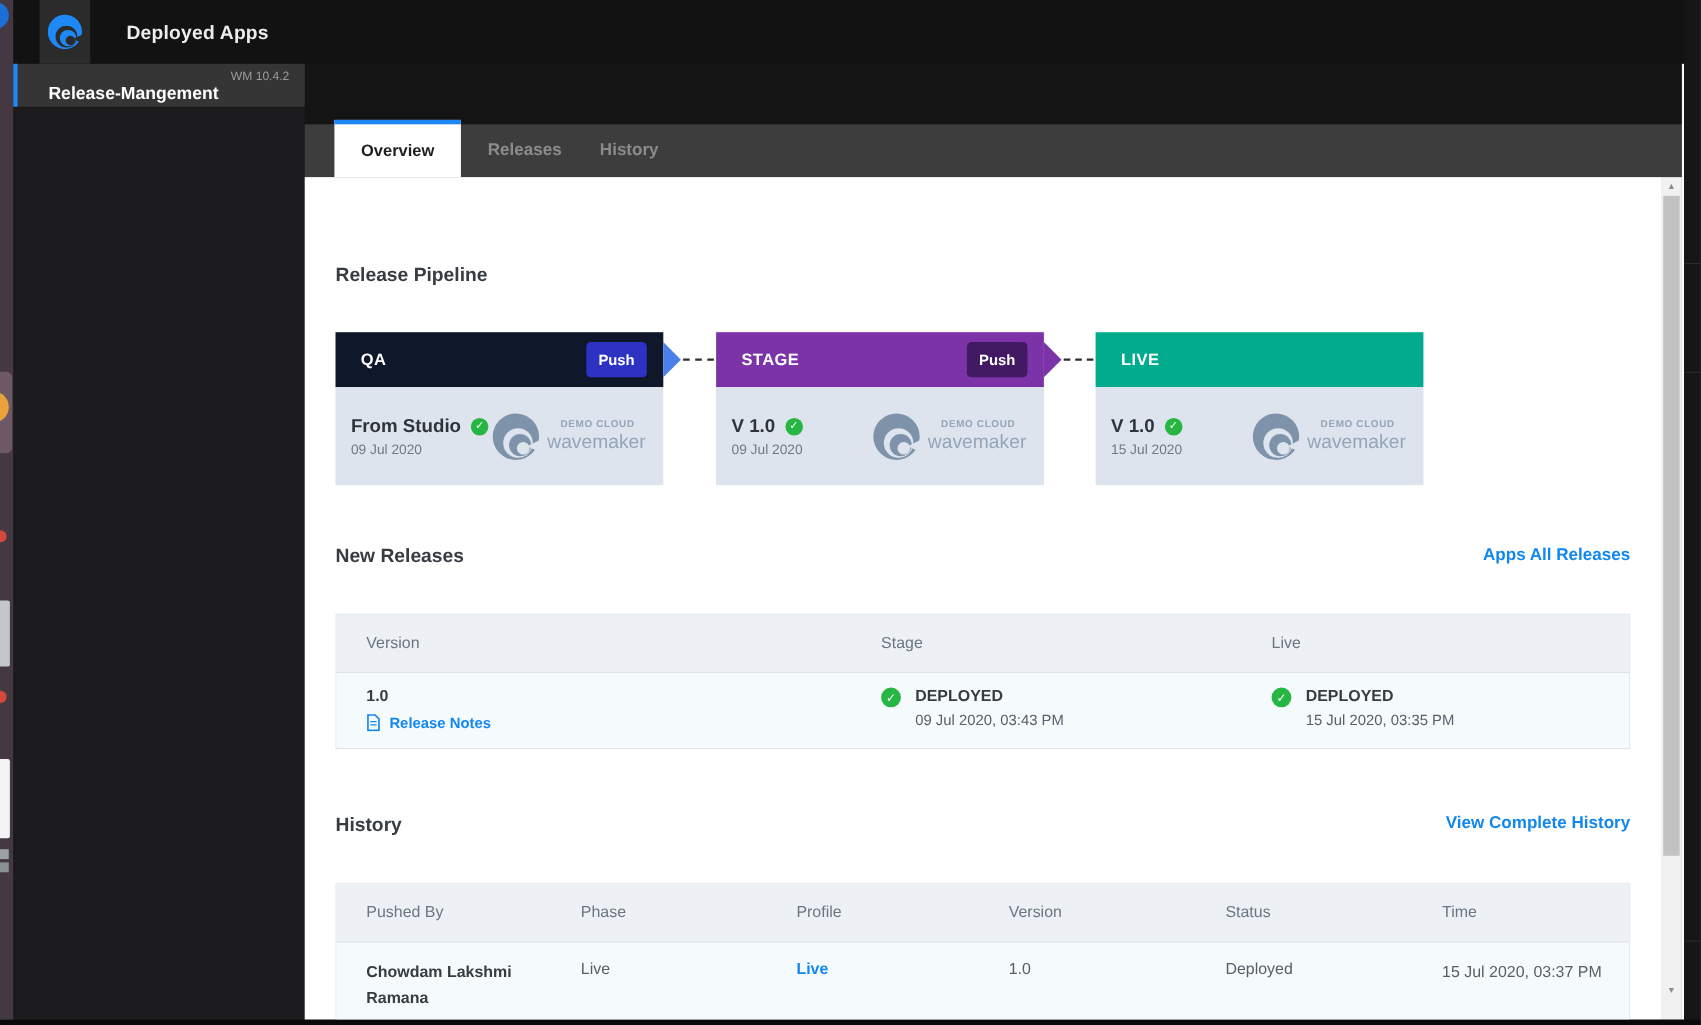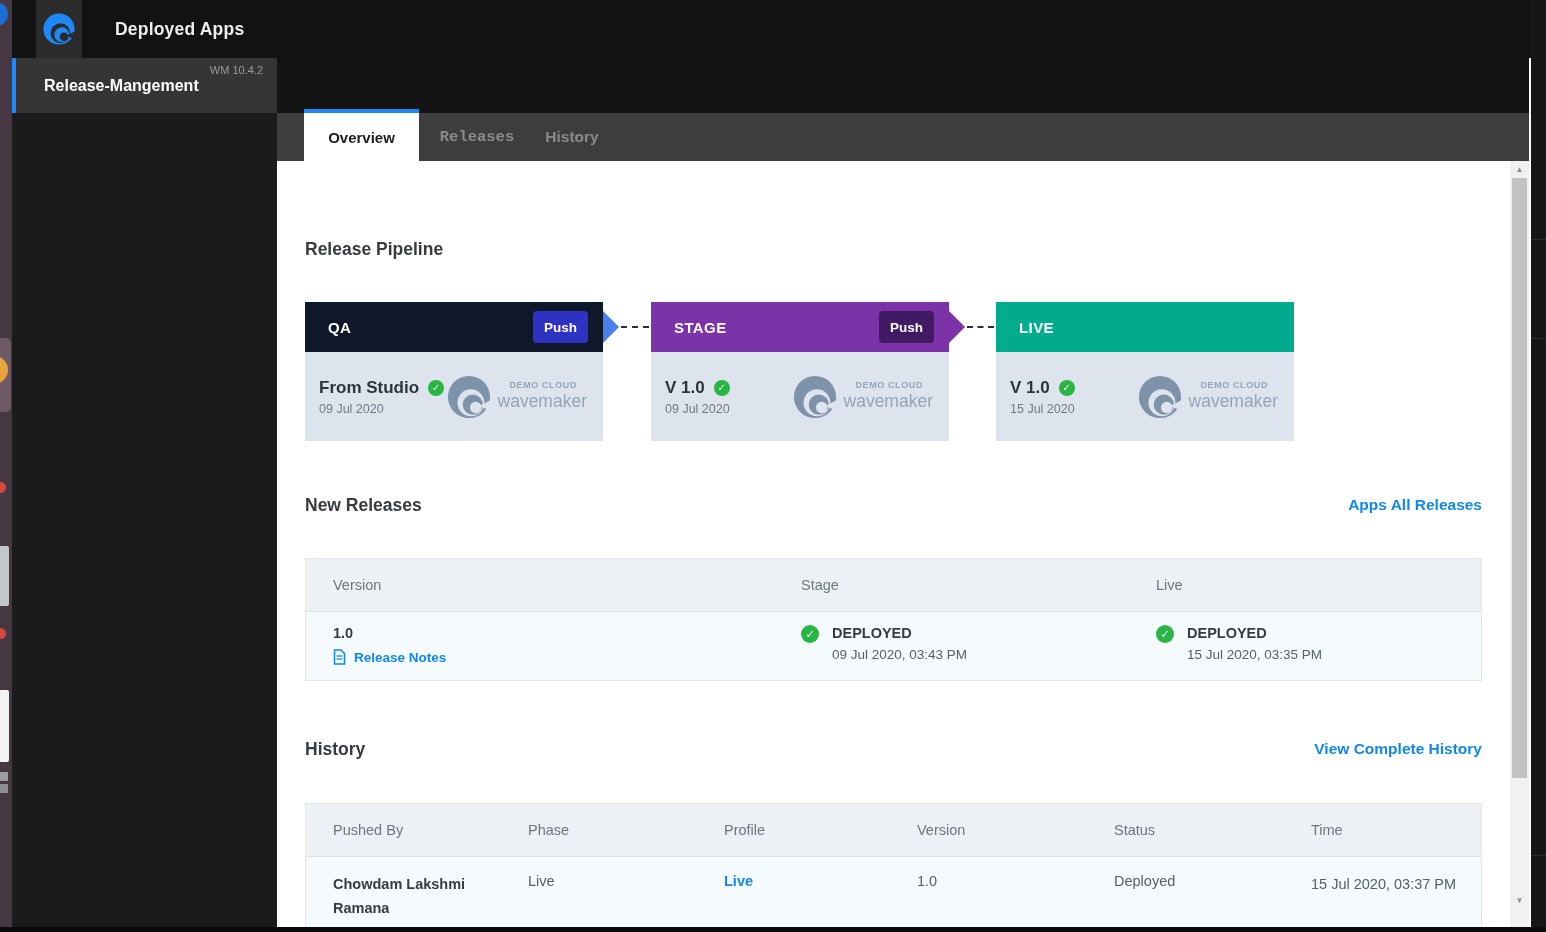--- a/index.html
+++ b/index.html
@@ -18,35 +18,35 @@
   .l-tile-small2{position:absolute;left:0;top:784px;width:8px;height:9px;background:#8a9094;}
 
   
   .topbar{position:absolute;left:12px;top:0;width:1519px;height:58px;background:#121212;}
   .logo-square{position:absolute;left:24px;top:0;width:46px;height:58px;background:#2b2b2b;display:flex;align-items:center;justify-content:center;cursor:pointer;}
   .logo-square .wave{--wm-main:#1e88f7;--wm-bg:#2b2b2b;width:34px;height:34px;}
   .topbar-title{position:absolute;left:103px;top:0;height:58px;display:flex;align-items:center;color:#ededed;font-size:17.5px;font-weight:600;letter-spacing:.2px;}
 
   
   .sidebar{position:absolute;left:12px;top:58px;width:265px;height:874px;background:#1b1b1d;}
-  .sidebar-item{position:relative;height:55px;background:#353535;border-left:4px solid #1e88f7;box-sizing:border-box;cursor:pointer;text-align:center;}
+  .sidebar-item{position:relative;height:39px;background:#353535;border-left:4px solid #1e88f7;box-sizing:border-box;cursor:pointer;text-align:center;}
   .sidebar-item-name{position:absolute;left:28px;top:19px;font-size:16px;font-weight:700;color:#fff;}
   .sidebar-item-version{position:absolute;right:14px;top:6px;font-size:11px;color:#9b9b9b;}
 
   
   .project-header{position:absolute;left:277px;top:58px;width:1252px;height:55px;background:#2a2a2a;display:flex;align-items:center;padding-left:30px;box-sizing:border-box;}
   .ph-label{color:#8f8f8f;font-size:16px;}
   .ph-name{color:#fafafa;font-size:16px;font-weight:700;margin-left:7px;}
   .ph-version{color:#8f8f8f;font-size:15px;margin-left:8px;}
 
   
   .tabbar{position:absolute;left:277px;top:113px;width:1252px;height:48px;background:#3d3d3d;}
   .tab-active{position:absolute;left:27px;top:-4px;width:115px;height:48px;background:#fff;border-top:4px solid #1e88f7;display:flex;align-items:center;justify-content:center;font-size:15px;font-weight:700;color:#1d1d1d;cursor:pointer;}
   .tab{position:absolute;top:0;height:48px;display:flex;align-items:center;justify-content:center;color:#8b8b8b;font-size:15.5px;font-weight:600;cursor:pointer;}
-  .tab-releases{left:145px;width:110px;font-family:Liberation Mono, monospace;}
+  .tab-releases{left:145px;width:110px;}
   .tab-history{left:240px;width:110px;}
 
   
   .content{position:absolute;left:277px;top:161px;width:1233px;height:766px;background:#fff;overflow:hidden;}
   .section-title{position:absolute;font-size:17.5px;font-weight:700;color:#363c42;}
   .t-pipeline{left:28px;top:78px;}
   .t-newreleases{left:28px;top:334px;}
   .t-history{left:28px;top:578px;}
   .view-link{position:absolute;right:28px;font-size:15.5px;font-weight:700;color:#1287ef;cursor:pointer;}
   .lk-releases{top:335px;}

